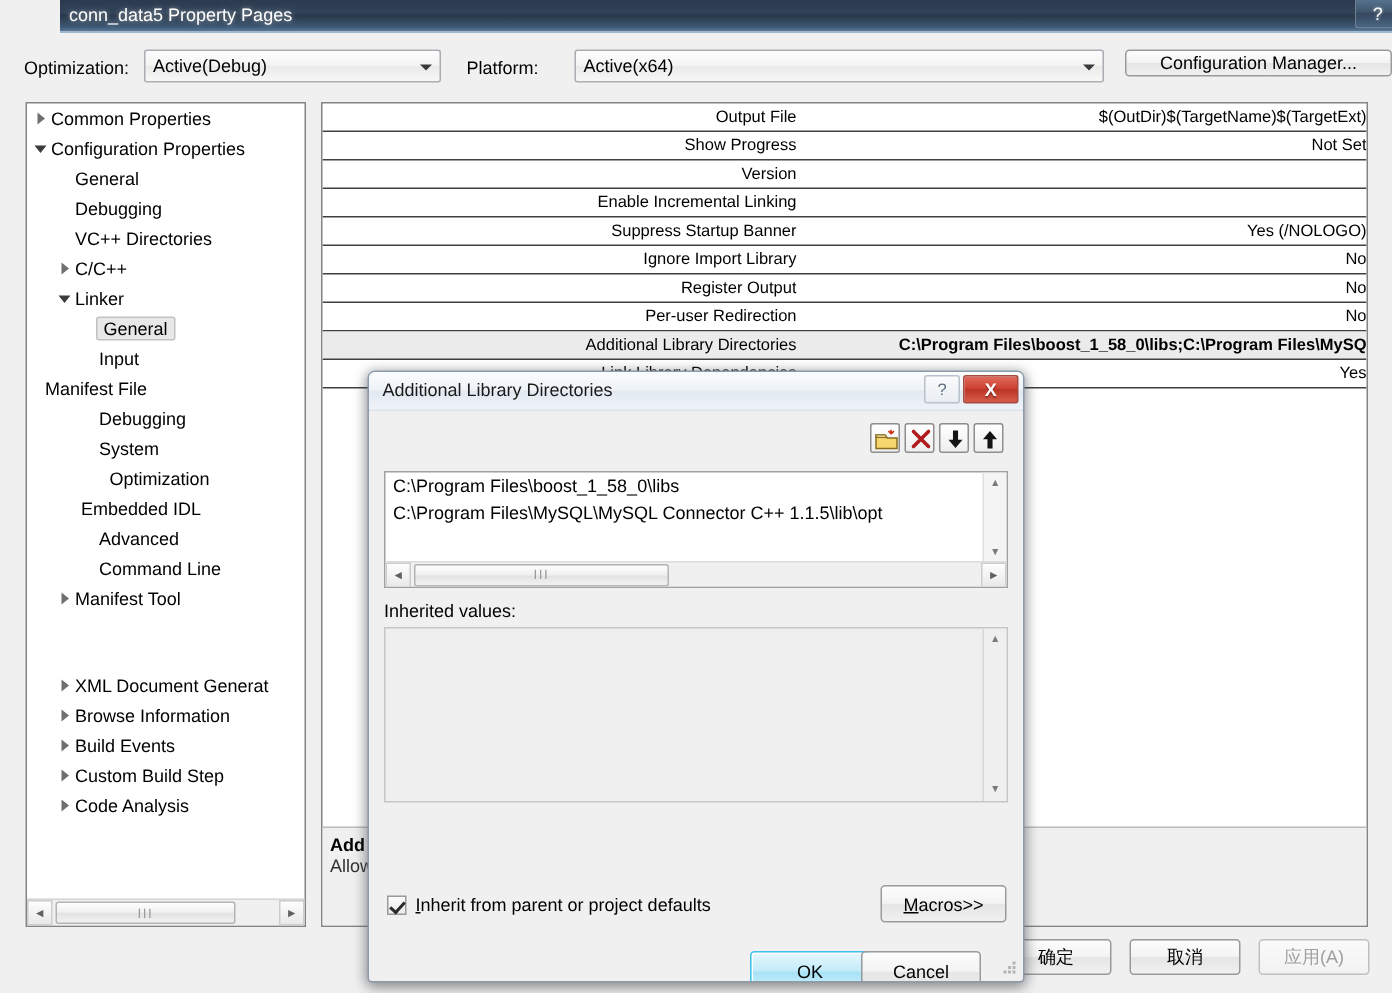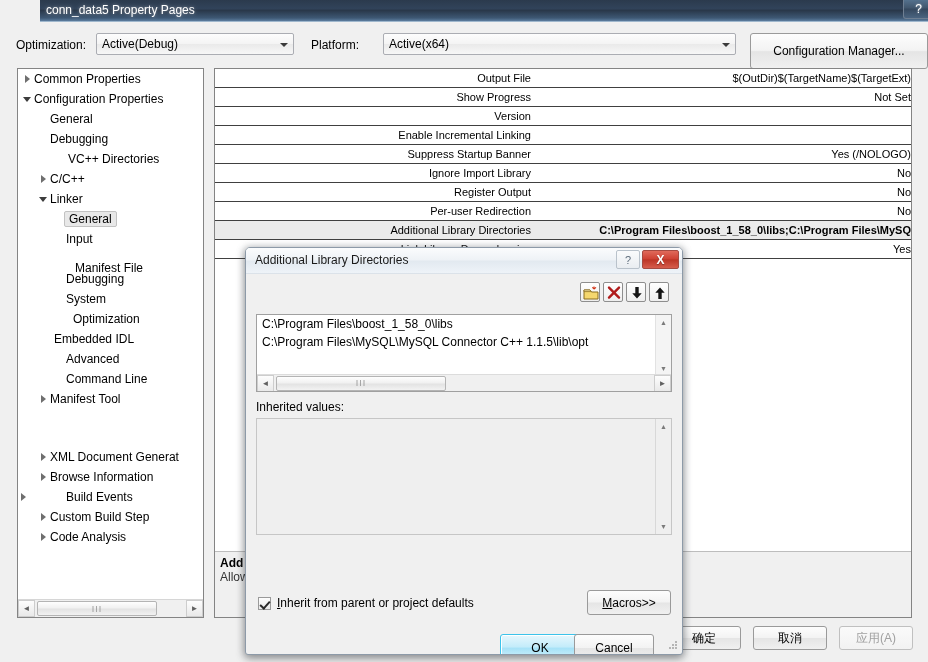--- a/index.html
+++ b/index.html
@@ -90,21 +90,21 @@
     border: 1px solid #9a9a9a;
     border-radius: 3px;
     font-family: "Liberation Sans", sans-serif;
     font-size: 12px; color: #000;
     display: flex; align-items: center; justify-content: center;
     cursor: pointer;
     white-space: nowrap;
   }
   .btn.disabled { color: #a0a0a0; border-color: #c0c0c0;
     background: linear-gradient(to bottom, #fafafa 0%, #f2f2f2 100%); }
-  #cfgmgr-btn { position: absolute; left: 742px; top: 3px; width: 178px; height: 36px; }
+  #cfgmgr-btn { position: absolute; left: 742px; top: 3px; width: 178px; height: 18px; }
 
   
   .tree-panel {
     position: absolute; left: 17px; top: 68px;
     width: 187px; height: 550px;
     background: #ffffff;
     border: 1px solid #848484;
     overflow: hidden;
   }
   .tree-scroll { position: absolute; left: 0; top: 0; width: 186px; height: 528px; overflow: hidden; }
@@ -386,41 +386,41 @@
           <span class="tlabel">Configuration Properties</span>
         </div>
         <div class="tnode" style="padding-left: 20px;">
           <span class="tw"></span>
           <span class="tlabel">General</span>
         </div>
         <div class="tnode" style="padding-left: 20px;">
           <span class="tw"></span>
           <span class="tlabel">Debugging</span>
         </div>
-        <div class="tnode" style="padding-left: 20px; gap: 18px;">
+        <div class="tnode" style="padding-left: 20px;">
           <span class="tw"></span>
           <span class="tlabel">VC++ Directories</span>
         </div>
         <div class="tnode" style="padding-left: 20px;">
           <span class="tw collapsed"></span>
           <span class="tlabel">C/C++</span>
         </div>
         <div class="tnode" style="padding-left: 20px;">
           <span class="tw expanded"></span>
           <span class="tlabel">Linker</span>
         </div>
         <div class="tnode selected" style="padding-left: 36px;">
           <span class="tw"></span>
           <span class="tlabel">General</span>
         </div>
         <div class="tnode" style="padding-left: 36px;">
           <span class="tw"></span>
           <span class="tlabel">Input</span>
         </div>
-        <div class="tnode" style=" flex-direction: column;">
+        <div class="tnode" style="">
           <span class="tw"></span>
           <span class="tlabel">Manifest File</span>
         </div>
         <div class="tnode" style="padding-left: 36px;">
           <span class="tw"></span>
           <span class="tlabel">Debugging</span>
         </div>
         <div class="tnode" style="padding-left: 36px;">
           <span class="tw"></span>
           <span class="tlabel">System</span>
@@ -446,21 +446,21 @@
           <span class="tlabel">Manifest Tool</span>
         </div>
         <div class="tnode" style="padding-left: 20px; margin-top: 38px;">
           <span class="tw collapsed"></span>
           <span class="tlabel">XML Document Generat</span>
         </div>
         <div class="tnode" style="padding-left: 20px;">
           <span class="tw collapsed"></span>
           <span class="tlabel">Browse Information</span>
         </div>
-        <div class="tnode" style=" gap: 36px;">
+        <div class="tnode" style="padding-left: 20px;">
           <span class="tw collapsed"></span>
           <span class="tlabel">Build Events</span>
         </div>
         <div class="tnode" style="padding-left: 20px;">
           <span class="tw collapsed"></span>
           <span class="tlabel">Custom Build Step</span>
         </div>
         <div class="tnode" style="padding-left: 20px;">
           <span class="tw collapsed"></span>
           <span class="tlabel">Code Analysis</span>

